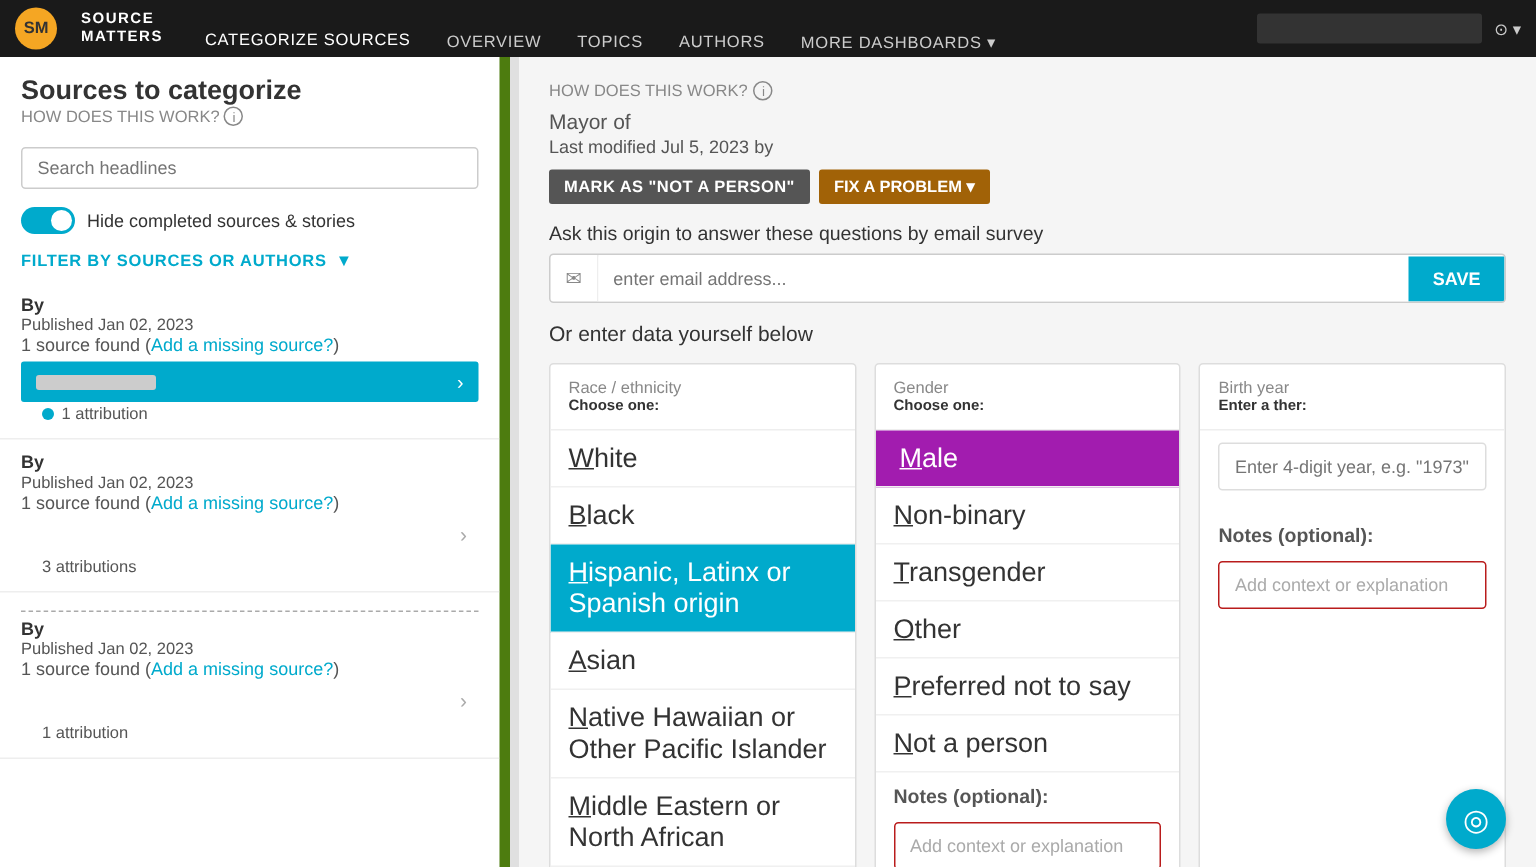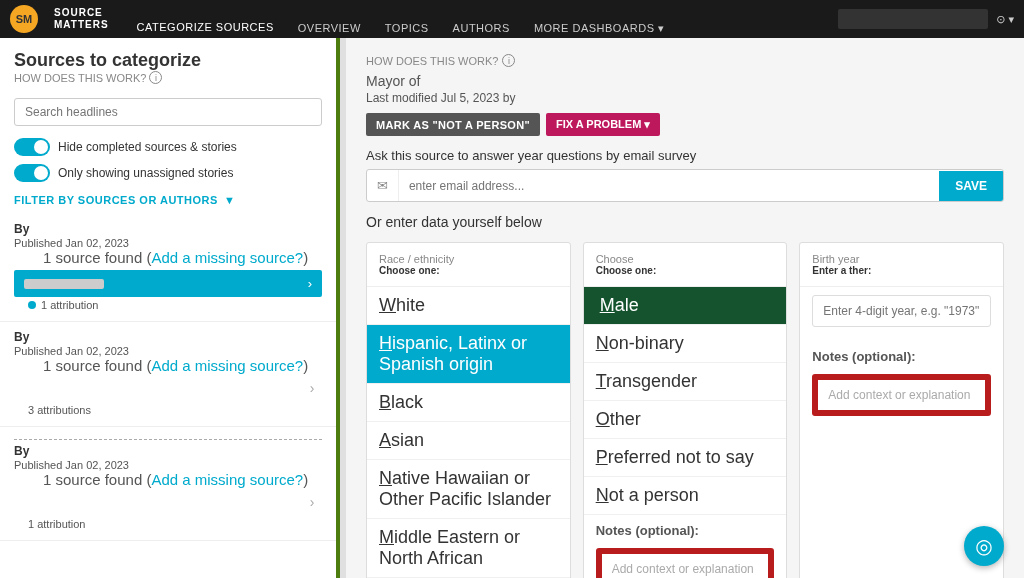--- a/index.html
+++ b/index.html
@@ -65,21 +65,21 @@
       display: flex;
       height: calc(100vh - 38px);
       overflow: hidden;
     }
 
     
     .left-sidebar {
       width: 340px;
       min-width: 340px;
       background: #fff;
-      border-right: 4px solid #4d7c0f;
+      border-right: 7px solid #4d7c0f;
       display: flex;
       flex-direction: column;
       overflow: hidden;
     }
     .sidebar-header {
       padding: 12px 14px 6px;
     }
     .sidebar-title {
       font-size: 18px;
       font-weight: bold;
@@ -145,21 +145,21 @@
       overflow-y: auto;
       flex: 1;
       padding: 4px 0;
     }
     .source-group {
       padding: 8px 14px;
       border-bottom: 1px solid #eee;
     }
     .source-by { font-weight: bold; font-size: 12px; margin-bottom: 1px; }
     .source-date { font-size: 11px; color: #555; }
-    .source-found { font-size: 15px; color: #555; margin-left: 29px; }
+    .source-found { font-size: 12px; color: #555; }
     .source-found a { color: #00aacc; text-decoration: none; }
     .source-item-row {
       display: flex; align-items: center;
       background: #00aacc;
       color: #fff;
       padding: 6px 10px;
       border-radius: 2px;
       margin-top: 4px;
       cursor: pointer;
       justify-content: space-between;
@@ -218,21 +218,21 @@
       border: none;
       padding: 5px 10px;
       font-size: 11px;
       font-weight: bold;
       border-radius: 2px;
       cursor: pointer;
       text-transform: uppercase;
       letter-spacing: 0.3px;
     }
     .btn-fixproblem {
-      background: #be185d;
+      background: #a16207;
       color: #fff;
       border: none;
       padding: 5px 10px;
       font-size: 11px;
       font-weight: bold;
       border-radius: 2px;
       cursor: pointer;
       display: flex; align-items: center; gap: 4px;
     }
     .email-section {
@@ -305,41 +305,41 @@
       margin-bottom: 4px;
     }
     .cat-option {
       padding: 8px 12px;
       font-size: 18px;
       color: #333;
       border-bottom: 1px solid #f0f0f0;
       cursor: pointer;
     }
     .cat-option.selected {
-      background: #14532d;
+      background: #a21caf;
       color: #fff;
       padding-left: 16px;
     }
     .cat-option.selected-race {
       background: #00aacc;
       color: #fff;
     }
     .underline-first { text-decoration: underline; }
 
     .notes-label {
       font-size: 13px;
       font-weight: bold;
       color: #555;
       padding: 8px 12px 4px;
     }
     .notes-input-area {
       padding: 6px 12px 10px;
     }
     .notes-placeholder {
-      border: 6px solid #b91c1c;
+      border: 1px solid #b91c1c;
       border-radius: 3px;
       padding: 8px 10px;
       font-size: 12px;
       color: #aaa;
       cursor: text;
       min-height: 32px;
     }
 
     .birth-year-input {
       width: 100%;
@@ -411,24 +411,20 @@
     </div>
 
     <div class="search-box">
       <input class="search-input" type="text" placeholder="Search headlines" style="">
     </div>
 
     <div class="toggle-row">
       <div class="toggle"></div>
       <span class="toggle-label">Hide completed sources &amp; stories</span>
     </div>
-    <div class="toggle-row">
-      <div class="toggle"></div>
-      <span class="toggle-label">Only showing unassigned stories</span>
-    </div>
 
     <div class="filter-header">
       <span>FILTER BY SOURCES OR AUTHORS</span>
       <span class="filter-icon">▼</span>
     </div>
 
     <div class="source-list">
 
       <div class="source-group">
         <div class="source-by">By</div>
@@ -481,51 +477,51 @@
     <div class="person-modified">Last modified Jul 5, 2023 by</div>
 
     <div class="action-buttons">
       <button class="btn-notperson">MARK AS "NOT A PERSON"</button>
       <button class="btn-fixproblem">
         <span>FIX A PROBLEM ▾</span>
       </button>
     </div>
 
     <div class="email-section">
-      <div class="email-label">Ask this source to answer year questions by email survey</div>
+      <div class="email-label">Ask this origin to answer these questions by email survey</div>
       <div class="email-row">
         <div class="email-icon">✉</div>
         <input class="email-input" type="text" placeholder="enter email address..." style="">
         <button class="btn-save">SAVE</button>
       </div>
     </div>
 
     <div class="or-enter">Or enter data yourself below</div>
 
     <div class="category-columns">
 
       <div class="cat-col">
         <div class="cat-col-header">
           <div>Race / ethnicity</div>
           <div class="cat-col-subtitle">Choose one:</div>
         </div>
         <div class="cat-option"><span class="underline-first">W</span>hite</div>
+        <div class="cat-option"><span class="underline-first">B</span>lack</div>
         <div class="cat-option selected-race"><span class="underline-first">H</span>ispanic, Latinx or Spanish origin</div>
-        <div class="cat-option"><span class="underline-first">B</span>lack</div>
         <div class="cat-option"><span class="underline-first">A</span>sian</div>
         <div class="cat-option"><span class="underline-first">N</span>ative Hawaiian or Other Pacific Islander</div>
         <div class="cat-option"><span class="underline-first">M</span>iddle Eastern or North African</div>
         <div class="cat-option"><span class="underline-first">M</span>ixed race or biracial</div>
         <div class="cat-option"><span class="underline-first">O</span>ther</div>
 
       </div>
 
       <div class="cat-col">
         <div class="cat-col-header">
-          <div>Choose</div>
+          <div>Gender</div>
           <div class="cat-col-subtitle">Choose one:</div>
         </div>
         <div class="cat-option selected"><span class="underline-first">M</span>ale</div>
         <div class="cat-option"><span class="underline-first">N</span>on-binary</div>
         <div class="cat-option"><span class="underline-first">T</span>ransgender</div>
         <div class="cat-option"><span class="underline-first">O</span>ther</div>
         <div class="cat-option"><span class="underline-first">P</span>referred not to say</div>
         <div class="cat-option"><span class="underline-first">N</span>ot a person</div>
         <div class="notes-label">Notes (optional):</div>
         <div class="notes-input-area">

